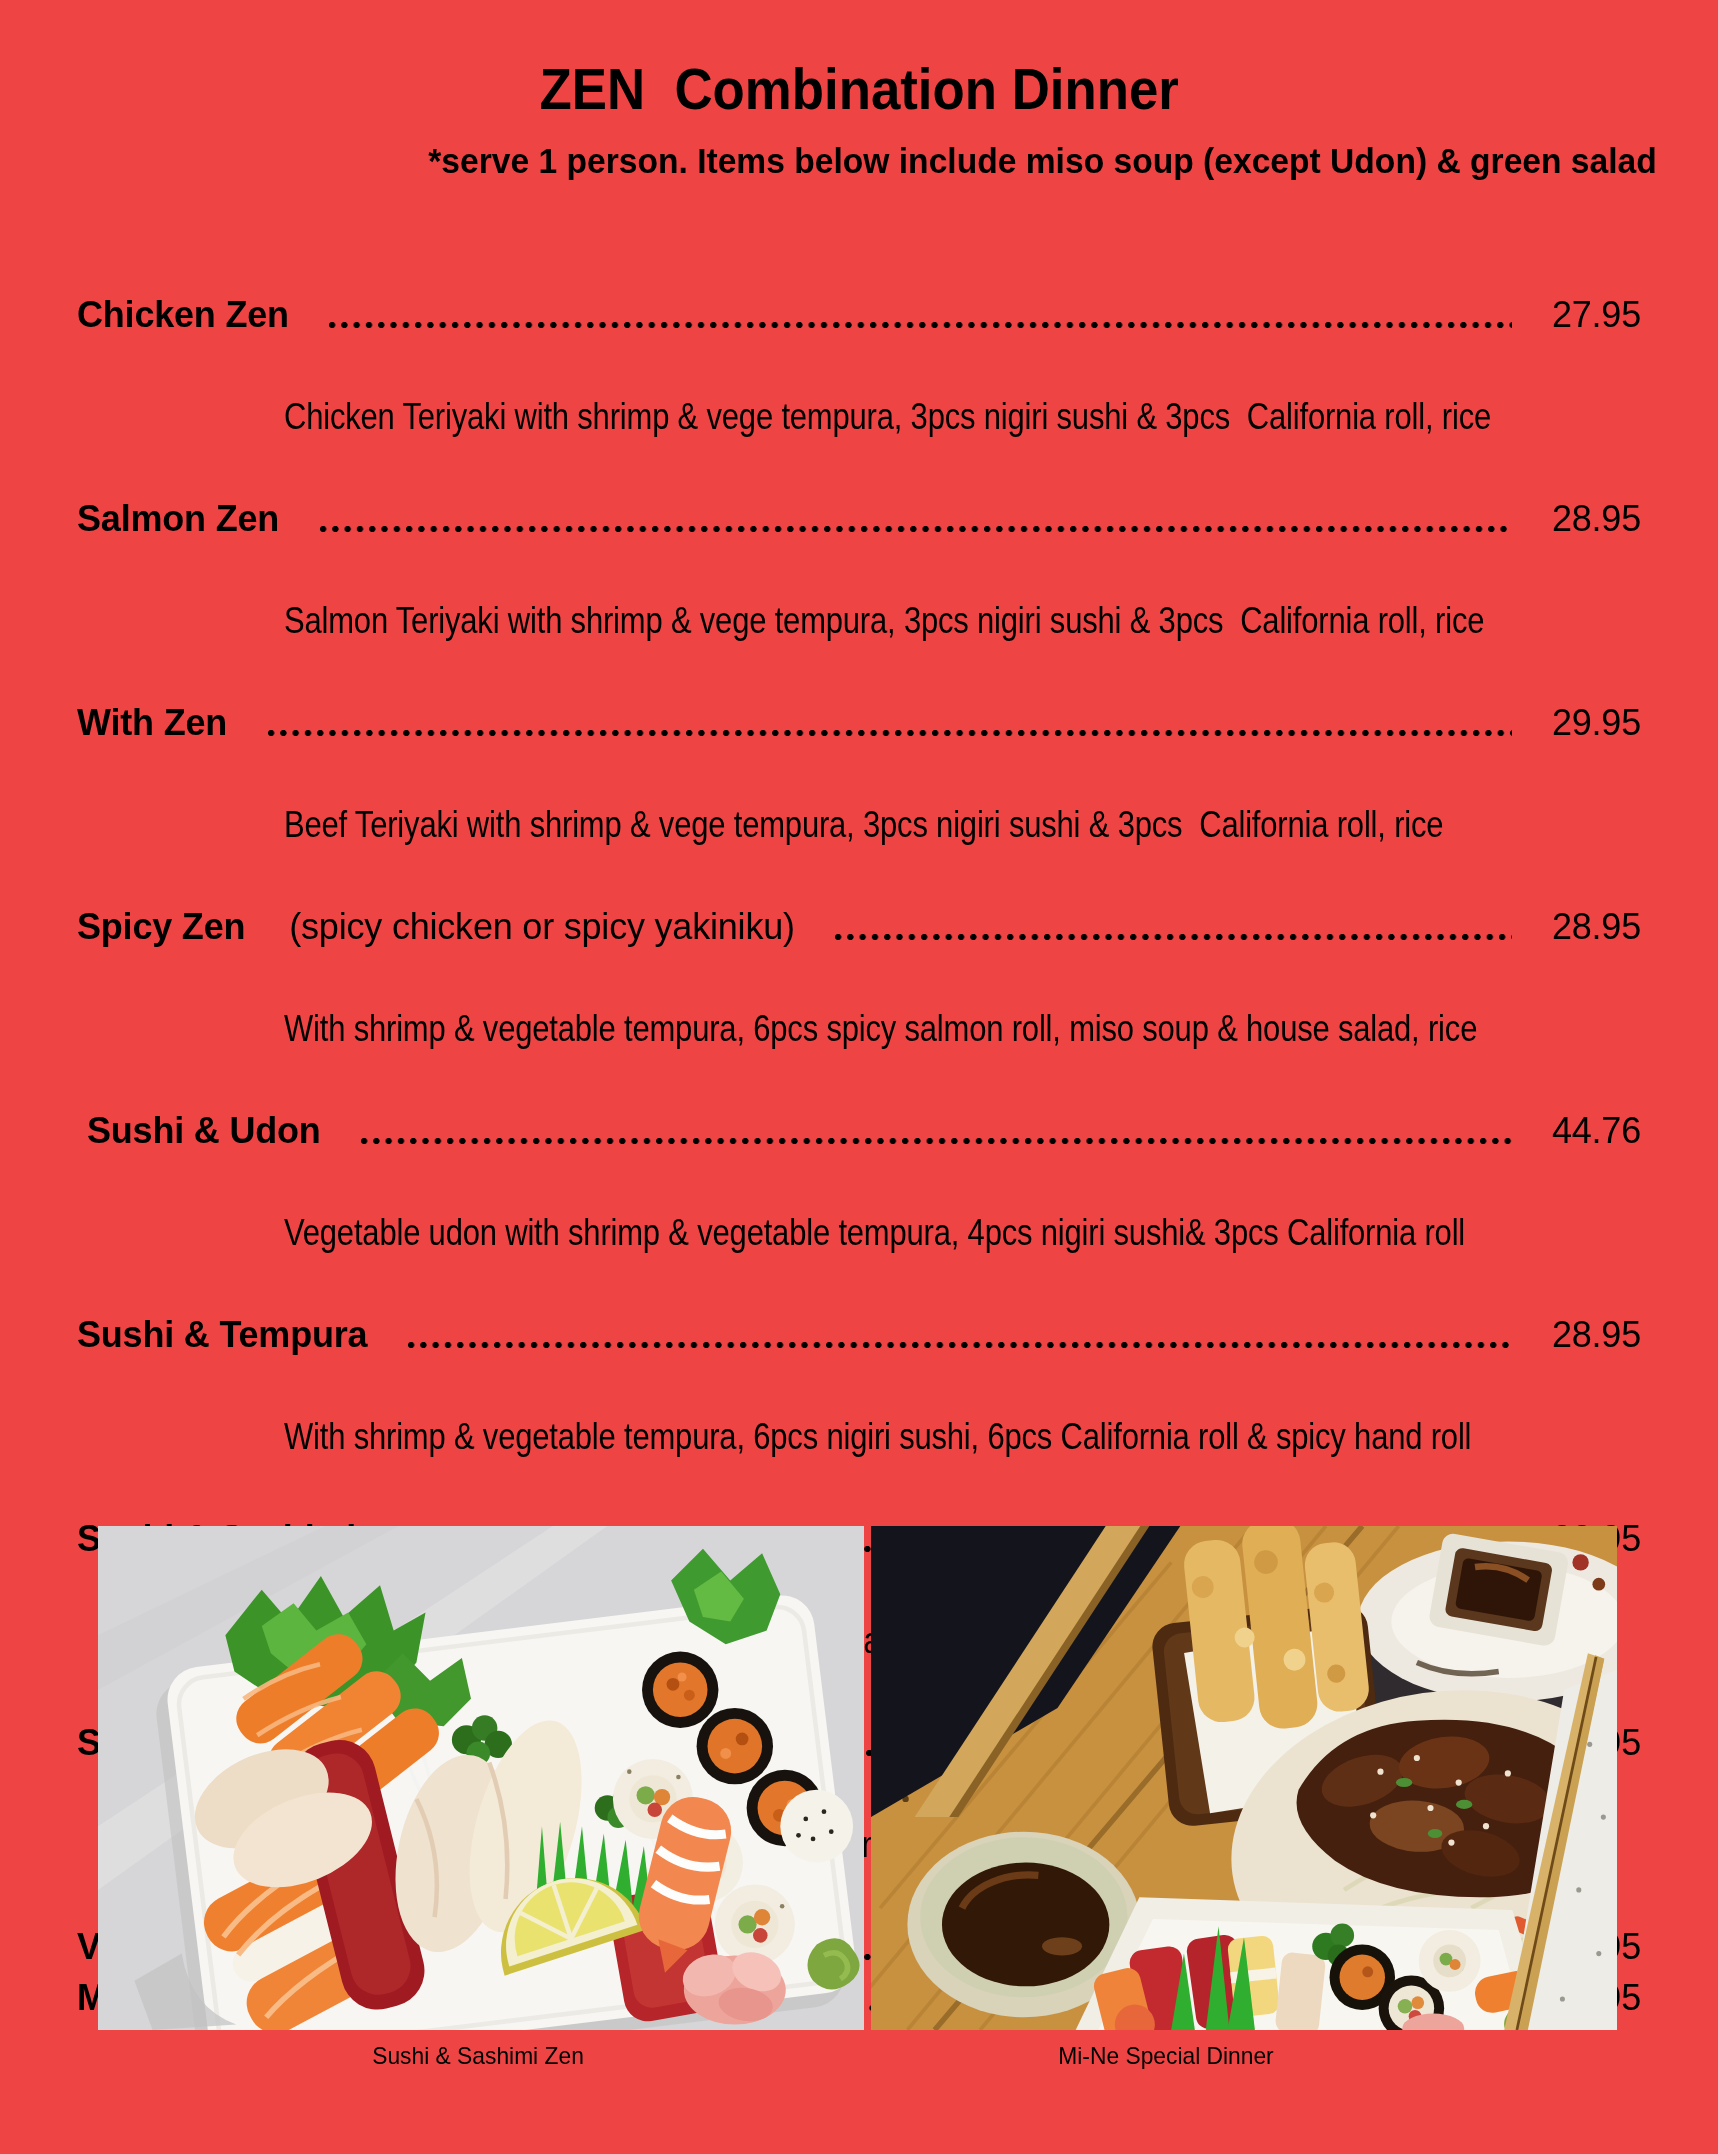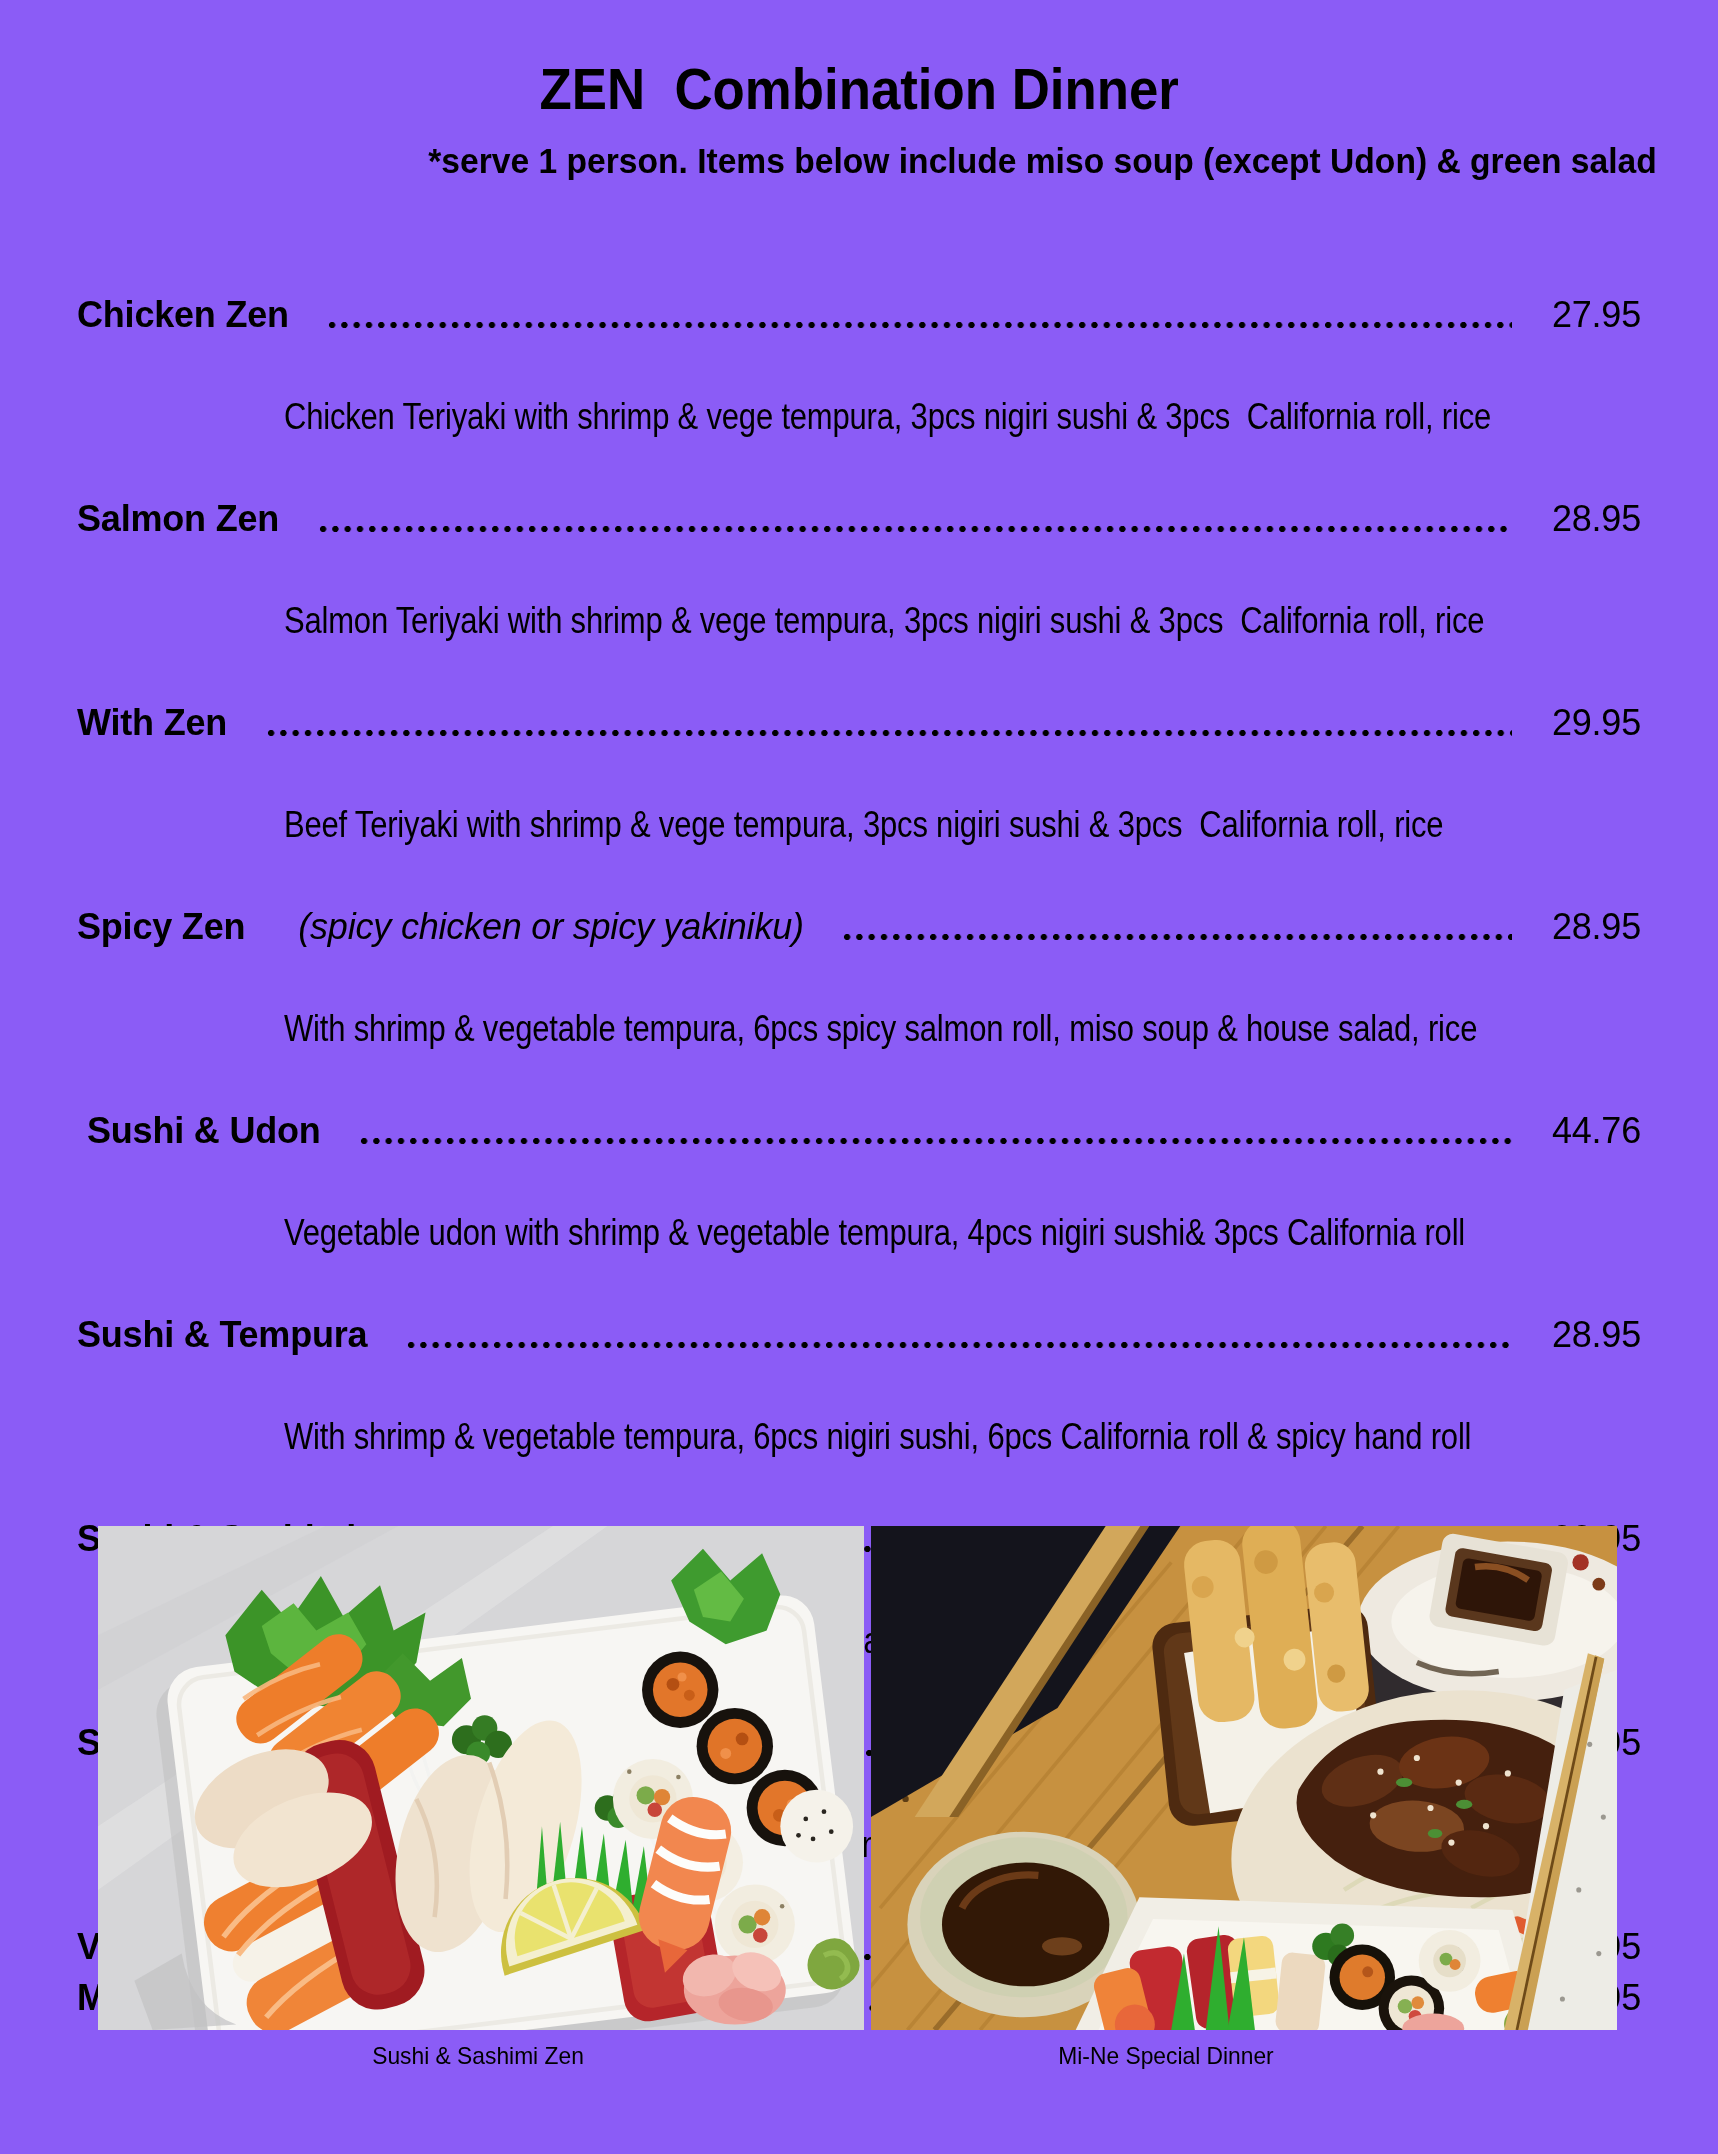--- a/index.html
+++ b/index.html
@@ -1,34 +1,34 @@
 <!DOCTYPE html>
 <html style="font-size:14.5px"><head>
 <meta charset="utf-8">
 <style>
   html,body { margin:0; padding:0; background:#888; }
   .page {
     position:relative; width:1718px; height:2155px; margin:0 auto;
-    background:#8b5cf6; overflow:hidden; color:#000;
+    background:#ef4444; overflow:hidden; color:#000;
     font-family:"Liberation Sans","DejaVu Sans",sans-serif;
   }
   .cx { display:inline-block; white-space:pre; }
   .page-title { position:absolute; top:60px; left:0; width:1718px; text-align:center;
     font-size:58px; font-weight:700; line-height:1; }
   .page-title .cx { transform:scaleX(.91); transform-origin:50% 50%; }
   .page-subtitle { position:absolute; top:143px; right:61px;
     font-size:35px; font-weight:700; line-height:1; }
   .page-subtitle .cx { transform:scaleX(.96); transform-origin:100% 50%; }
 
   .menu { position:absolute; left:77px; top:289px; width:1564px;
     font-size:36px; line-height:51px; letter-spacing:-0.2px; }
   .item-row { display:flex; align-items:flex-start; white-space:nowrap;gap:35px; }
   .item-row.indented { padding-left:10px; }
   .nm { font-weight:700; }
-  .note { margin-left:18px; font-weight:400;font-style:italic; }
+  .note { margin-left:9px; font-weight:400; }
   .dots { flex:1 1 auto; align-self:flex-end; height:8.2px; min-width:27px;
     margin:0 4.5px 11px 4.5px;
     background-image:radial-gradient(circle at 4.1px 4.1px, #000 2.8px, rgba(0,0,0,0) 3.5px);
     background-size:12.3px 8.2px; background-repeat:repeat-x; background-position:0 0; }
   .price { font-weight:400; }
   .desc-row { padding-left:148px; white-space:pre; }
   .desc-row .dtext { transform:scaleX(.86); transform-origin:0 50%; }
 
   .photo { position:absolute; top:1526px; height:504px; overflow:hidden; background:#ddd; }
   #photo-left  { left:98px; width:766px; }

